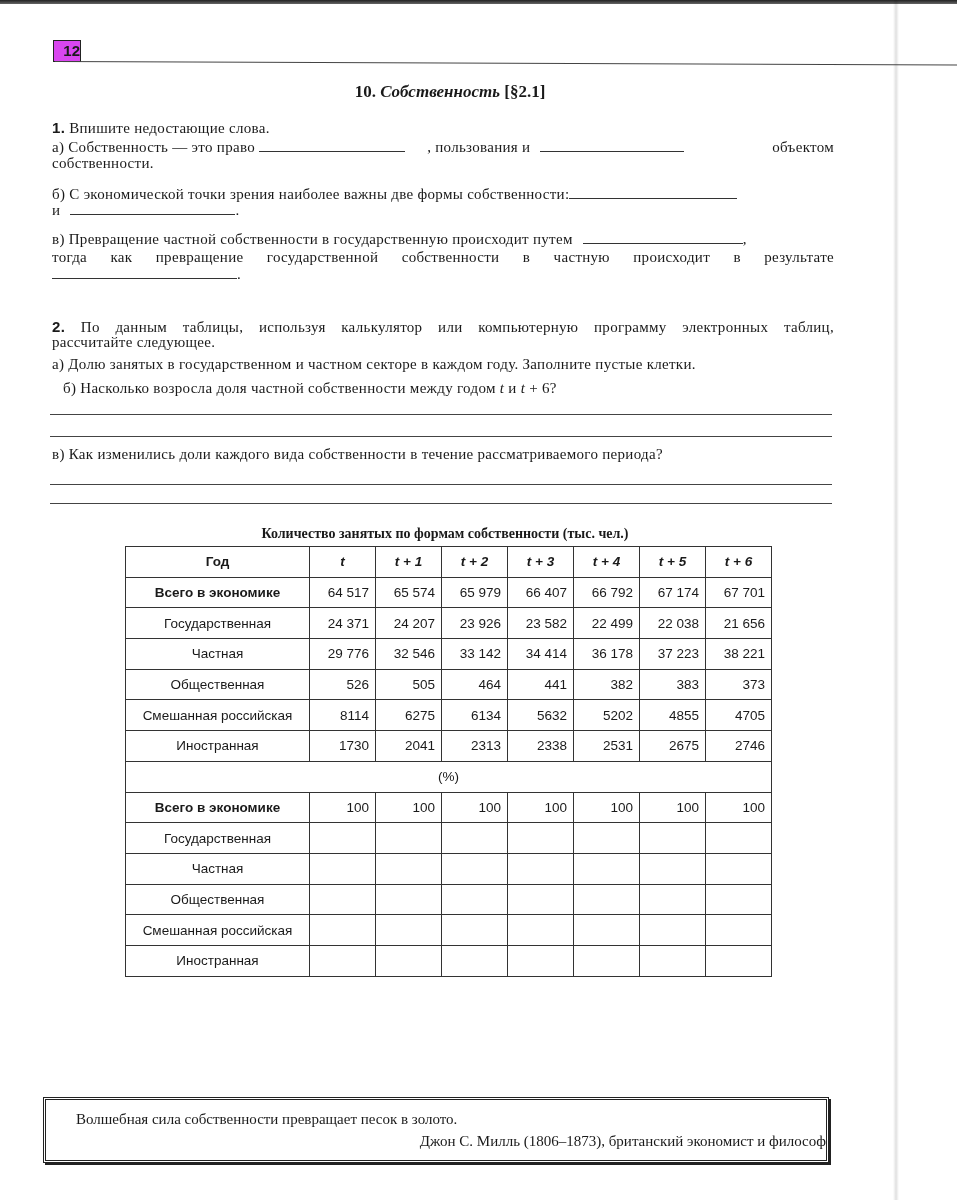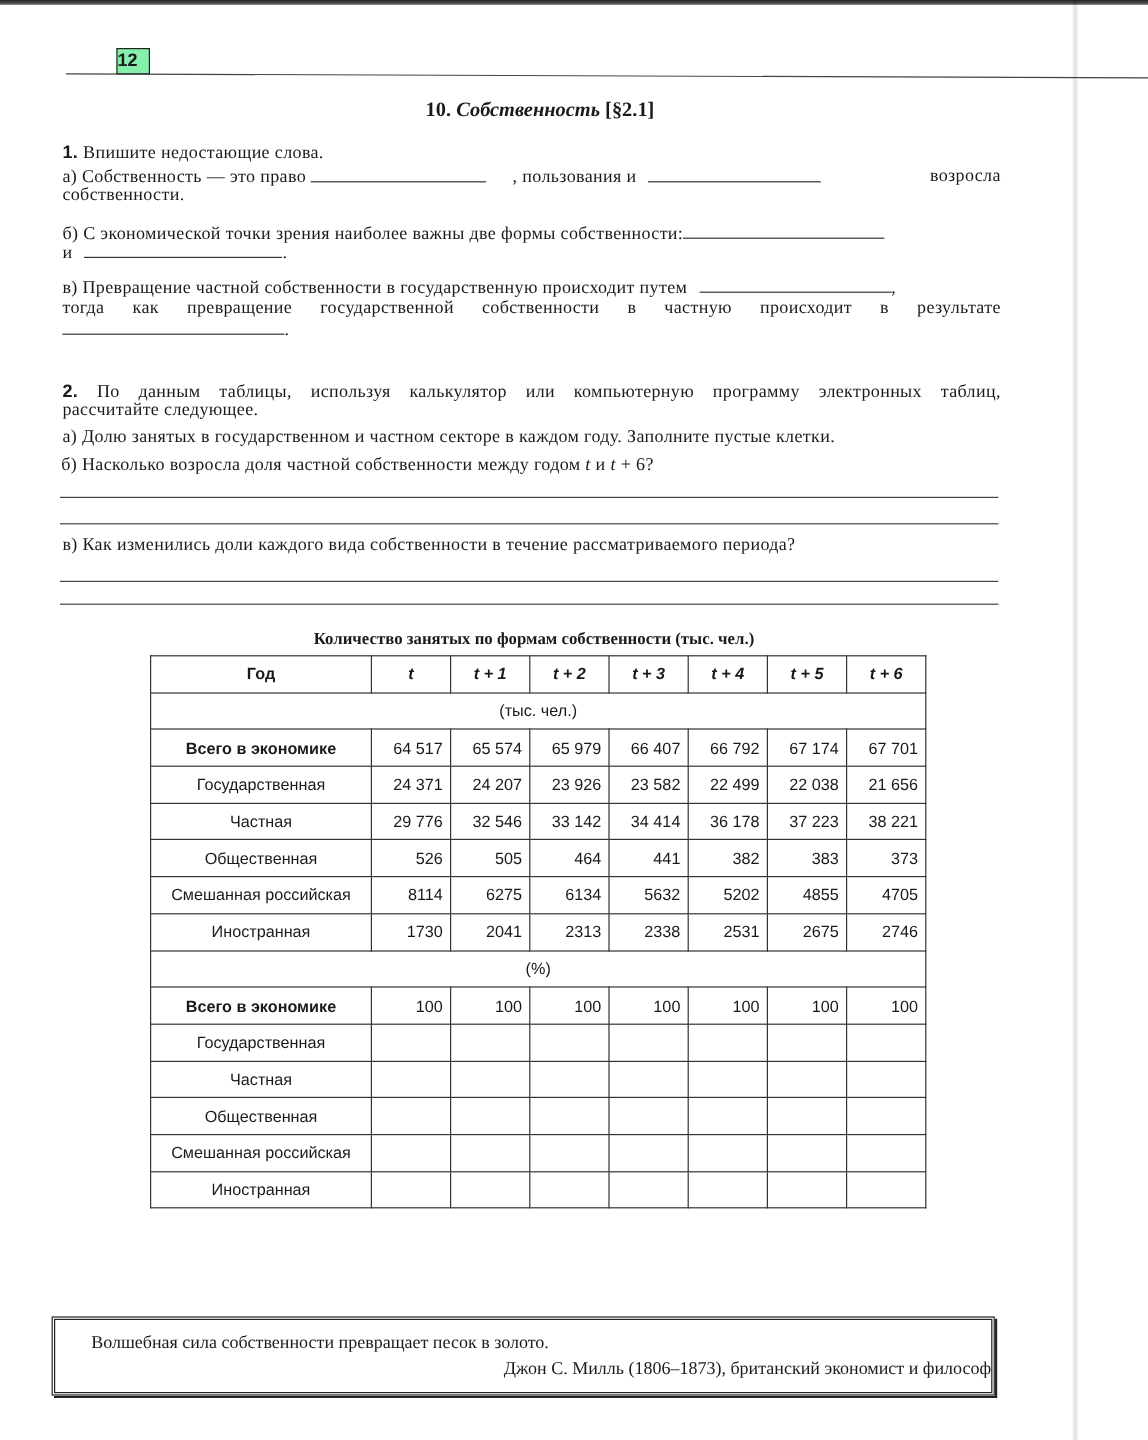--- a/index.html
+++ b/index.html
@@ -7,21 +7,21 @@
     width: 957px; height: 1200px; position: relative; overflow: hidden;
     background: #ffffff; color: #1a1a1a;
     font-family: "Liberation Serif", "DejaVu Serif", serif;
   }
   .top-edge { position: absolute; left: 0; top: 0; width: 957px; height: 4px;
     background: linear-gradient(#222, #666); }
   .gutter { position: absolute; left: 893px; top: 0; width: 6px; height: 1200px;
     background: linear-gradient(90deg, rgba(0,0,0,0), rgba(0,0,0,0.12), rgba(0,0,0,0)); }
   .page-num { position: absolute; left: 53px; top: 40px; width: 26px; height: 20px;
     border: 1.5px solid #222; font-family: "Liberation Sans", sans-serif; font-weight: bold;
-    font-size: 15px; line-height: 20px; text-align: left; background: #86efac; margin-left: 44px; }
+    font-size: 15px; line-height: 20px; text-align: right; background: #d946ef; }
   .header-rule { position: absolute; left: 55px; top: 61px; width: 902px; height: 0;
     border-top: 1.5px solid #444; transform: rotate(0.22deg); transform-origin: left; }
   .title { position: absolute; left: 0; width: 900px; top: 82px; text-align: center;
     font-size: 17px; font-weight: bold; }
   .title .it { font-style: italic; }
   .line { position: absolute; font-size: 15px; letter-spacing: 0.3px; white-space: nowrap; }
   .num { font-family: "Liberation Sans", sans-serif; font-weight: bold; }
   .blank { display: inline-block; border-bottom: 1px solid #333; height: 12px; vertical-align: baseline; }
   .rule { position: absolute; left: 50px; width: 782px; border-top: 1px solid #444; }
   .justify { text-align: justify; text-align-last: justify; }
@@ -58,21 +58,21 @@
 
 <div class="line" style="left:52px; top:119px;">
   <span class="num">1.</span>
   <span>Впишите недостающие слова.</span>
 </div>
 <div class="line" style="left:52px; top:139px; width:782px;">
   <span>а) Собственность — это право</span>
   <span class="blank" style="width:146px;"></span>
   <span style="margin-left:18px;">, пользования и</span>
   <span class="blank" style="width:144px; margin-left:6px;"></span>
-  <span style="position:absolute; right:0;">возросла</span>
+  <span style="position:absolute; right:0;">объектом</span>
 </div>
 <div class="line" style="left:52px; top:155px;">собственности.</div>
 
 <div class="line" style="left:52px; top:186px;">
   <span>б) С экономической точки зрения наиболее важны две формы собственности:</span><span class="blank" style="width:168px;"></span>
 </div>
 <div class="line" style="left:52px; top:202px;">
   <span>и</span>
   <span class="blank" style="width:165px; margin-left:6px;"></span><span>.</span>
 </div>
@@ -85,21 +85,21 @@
 <div class="line" style="left:52px; top:266px;">
   <span class="blank" style="width:185px;"></span><span>.</span>
 </div>
 
 <div class="line justify" style="left:52px; top:318px; width:782px;">
   <span class="num">2.</span>
   <span>По данным таблицы, используя калькулятор или компьютерную программу электронных таблиц,</span>
 </div>
 <div class="line" style="left:52px; top:334px;">рассчитайте следующее.</div>
 <div class="line" style="left:52px; top:356px;">а) Долю занятых в государственном и частном секторе в каждом году. Заполните пустые клетки.</div>
-<div class="line" style="left:51px; top:380px;">
+<div class="line" style="left:63px; top:380px;">
   <span>б) Насколько возросла доля частной собственности между годом</span>
   <i>t</i>
   <span>и</span>
   <i>t</i>
   <span>+ 6?</span>
 </div>
 <div class="rule" style="top:414px;"></div>
 <div class="rule" style="top:436px;"></div>
 <div class="line" style="left:52px; top:446px;">в) Как изменились доли каждого вида собственности в течение рассматриваемого периода?</div>
 <div class="rule" style="top:484px;"></div>
@@ -113,23 +113,20 @@
       <th class="t">t</th>
       <th class="t">t + 1</th>
       <th class="t">t + 2</th>
       <th class="t">t + 3</th>
       <th class="t">t + 4</th>
       <th class="t">t + 5</th>
       <th class="t">t + 6</th>
     </tr>
   </thead>
   <tbody id="abs-body">
-      <tr class="unit">
-        <td colspan="8">(тыс. чел.)</td>
-      </tr>
       <tr>
         <td class="lab bold">Всего в экономике</td>
         <td class="val">64 517</td>
         <td class="val">65 574</td>
         <td class="val">65 979</td>
         <td class="val">66 407</td>
         <td class="val">66 792</td>
         <td class="val">67 174</td>
         <td class="val">67 701</td>
       </tr>

